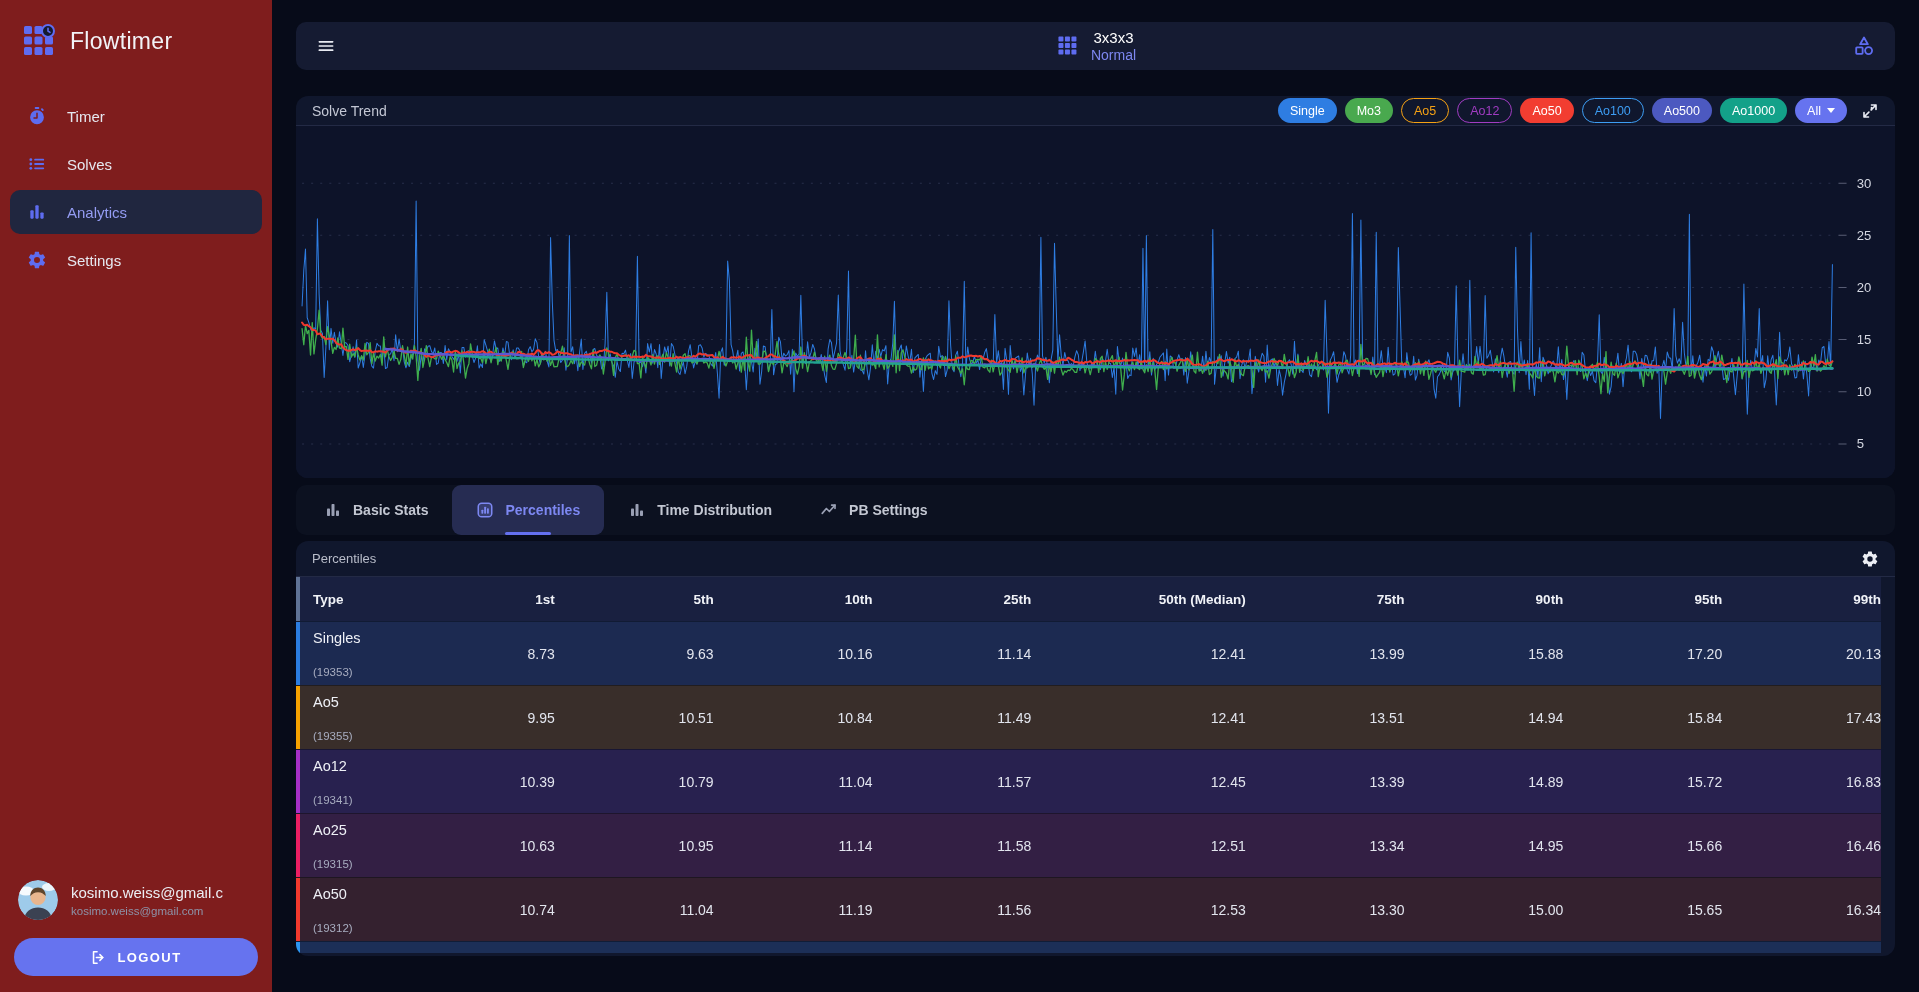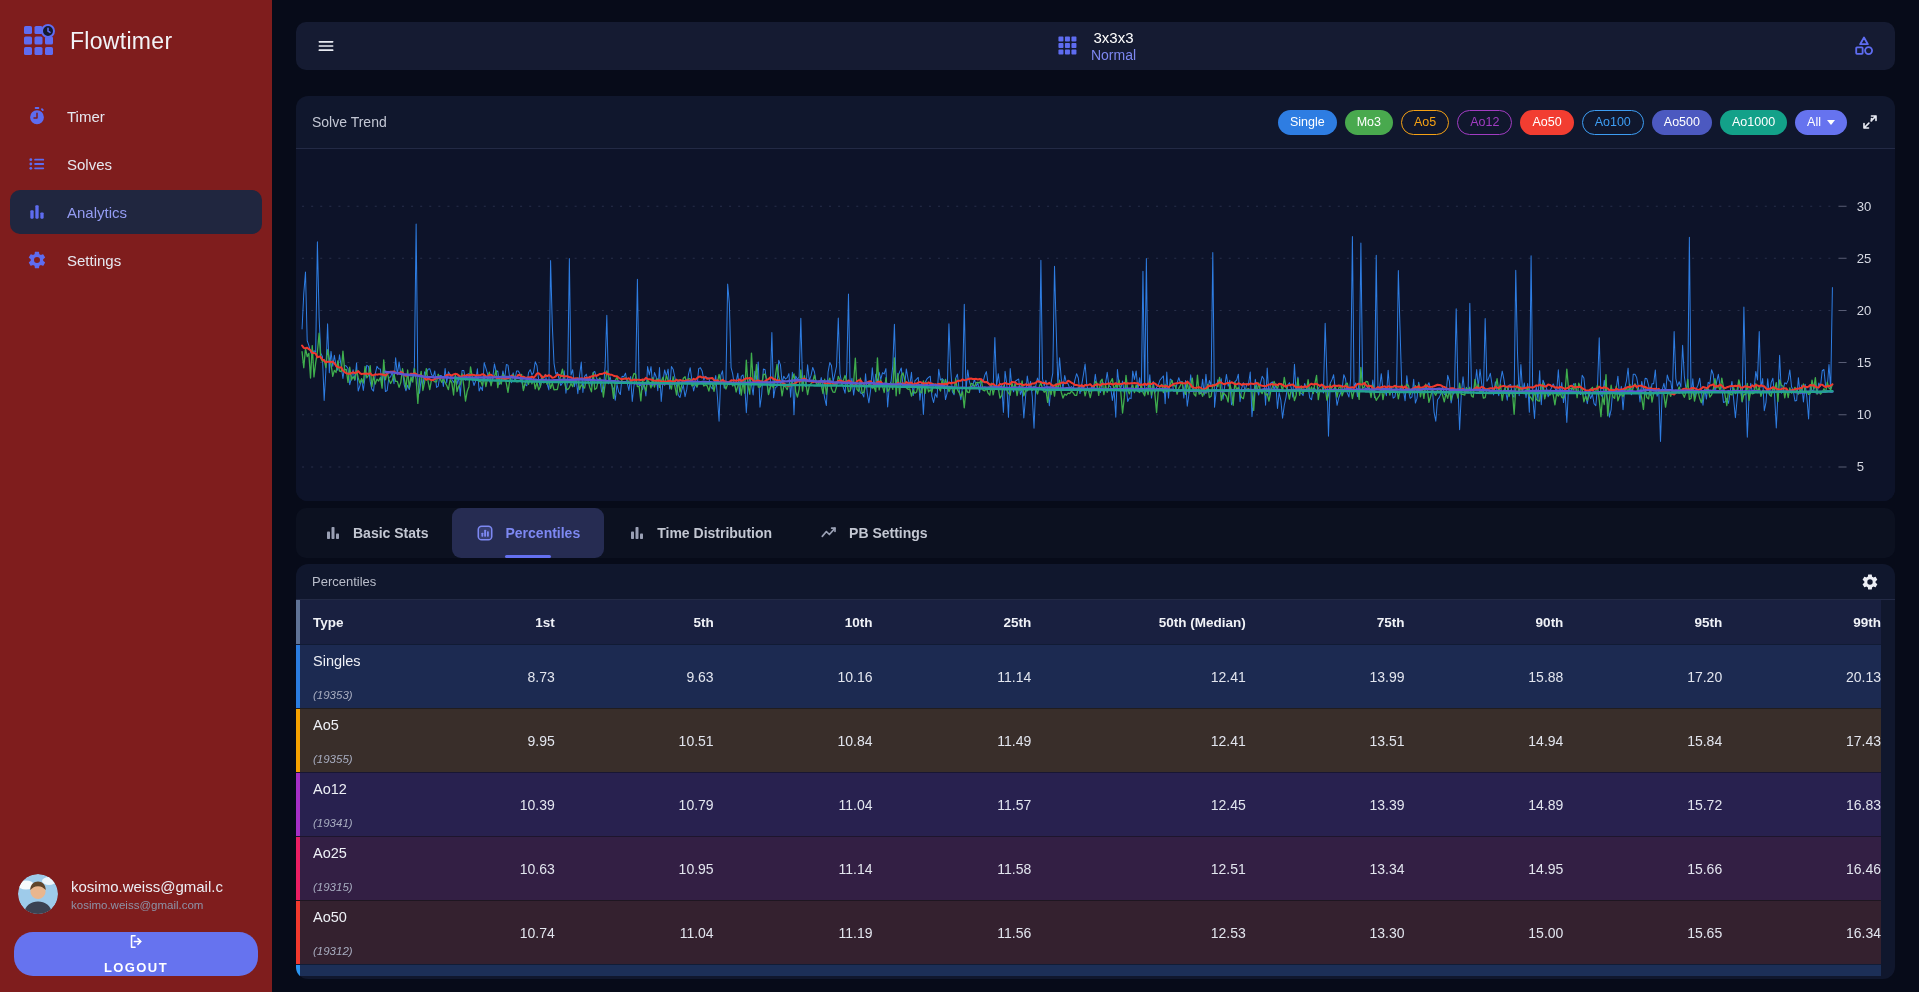--- a/index.html
+++ b/index.html
@@ -22,40 +22,40 @@
   .nav-item.active { background:#20263f; color:#949cf3; }
   .nav-item .icn { color:#5e6cf0; }
   .nav-item .icn svg { width:20px; height:20px; }
   .spacer { flex:1; }
   .user-row { display:flex; align-items:center; gap:13px; padding:14px 18px 4px; }
   .avatar { width:40px; height:40px; border-radius:50%; overflow:hidden; flex:none; cursor:pointer; }
   .avatar svg { width:40px; height:40px; }
   .user-texts { min-width:0; }
   .user-name { font-size:15px; color:#eceef4; white-space:nowrap; overflow:hidden; }
   .user-email { font-size:11.5px; color:#8d93a8; margin-top:4px; white-space:nowrap; overflow:hidden; }
-  .logout-btn { margin:14px 14px 16px; height:44px; border-radius:19px; background:#6673ef; color:#fff; display:flex; align-items:center; justify-content:center; gap:10px; font-size:13px; font-weight:bold; letter-spacing:1.4px; cursor:pointer;flex-direction:column; }
+  .logout-btn { margin:14px 14px 16px; height:38px; border-radius:19px; background:#6673ef; color:#fff; display:flex; align-items:center; justify-content:center; gap:10px; font-size:13px; font-weight:bold; letter-spacing:1.4px; cursor:pointer; }
   .logout-btn .icn svg { width:17px; height:17px; }
 
   
   .main { flex:1; display:flex; flex-direction:column; padding:22px 24px 0; min-width:0; }
 
   .topbar { height:48px; min-height:48px; background:#151b32; border-radius:10px; display:flex; align-items:center; padding:0 20px; position:relative; }
   .menu-btn { color:#e9ebf2; cursor:pointer; }
   .menu-btn svg { width:20px; height:20px; }
   .tb-center { position:absolute; left:50%; top:50%; transform:translate(-50%,-50%); display:flex; align-items:center; gap:12px; cursor:pointer; }
   .tb-center .icn { color:#5e6cf0; }
   .tb-center .icn svg { width:24px; height:24px; }
   .tb-texts { display:flex; flex-direction:column; align-items:center; line-height:1.2; }
   .tb-title { font-size:15px; color:#ffffff; }
   .tb-sub { font-size:14px; color:#7d87f0; }
   .tb-right { margin-left:auto; color:#5e6cf0; cursor:pointer; }
   .tb-right svg { width:22px; height:22px; }
 
   .chart-panel { margin-top:26px; background:#10172d; border-radius:12px; overflow:hidden; }
-  .panel-head { height:53px; display:flex; align-items:center; padding:0 16px; border-bottom:1px solid #232a45; }
+  .panel-head { height:30px; display:flex; align-items:center; padding:0 16px; border-bottom:1px solid #232a45; }
   .panel-title { font-size:14px; color:#c3c7d4; }
   .legend { margin-left:auto; display:flex; align-items:center; gap:8px; }
   .chip { height:25px; border-radius:13px; display:flex; align-items:center; padding:0 12px; font-size:12.5px; cursor:pointer; gap:6px; white-space:nowrap; }
   .chip.filled { background:var(--c); color:#fff; }
   .chip.outlined { border:1.5px solid var(--c); color:var(--c); background:transparent; }
   .caret { width:0; height:0; border-left:4px solid transparent; border-right:4px solid transparent; border-top:5px solid #fff; }
   .fullscreen-btn { margin-left:14px; color:#e8eaf2; cursor:pointer; }
   .fullscreen-btn svg { width:18px; height:18px; }
   .chart-area { height:352px; background:#0d1329; }
   #trend-svg { width:100%; height:100%; display:block; }
@@ -77,21 +77,21 @@
   .table { flex:1; display:flex; flex-direction:column; padding-right:14px; }
   .trow { display:flex; align-items:center; position:relative; }
   .trow .accent { position:absolute; left:0; top:0; bottom:0; width:4px; }
   .thead { height:44px; min-height:44px; background:#192040; }
   .thead .cell { font-weight:bold; font-size:13.5px; color:#f0f2f7; }
   .cell { flex:1; text-align:right; font-size:14px; color:#e2e5ee; }
   .cell.wide { flex:1.35; }
   .type-cell { width:100px; min-width:100px; flex:none; text-align:left; padding-left:17px; }
   .brow { height:64px; min-height:64px; border-top:1px solid rgba(5,8,18,0.45); }
   .type-name { font-size:14.5px; color:#eef0f6; }
-  .type-count { font-size:11.5px; color:#a8adc0; margin-top:20px;font-style:italic; }
+  .type-count { font-size:11.5px; color:#a8adc0; margin-top:20px; }
   .partial-row { height:12px; min-height:12px; border-top:1px solid rgba(5,8,18,0.45); position:relative; }
 </style>
 </head>
 <body>
 
 <aside class="sidebar">
   <div class="logo-row">
     <span class="icn" id="logo-icon">
         <svg viewBox="0 0 34 34">
           <g fill="#5f6cf1">

